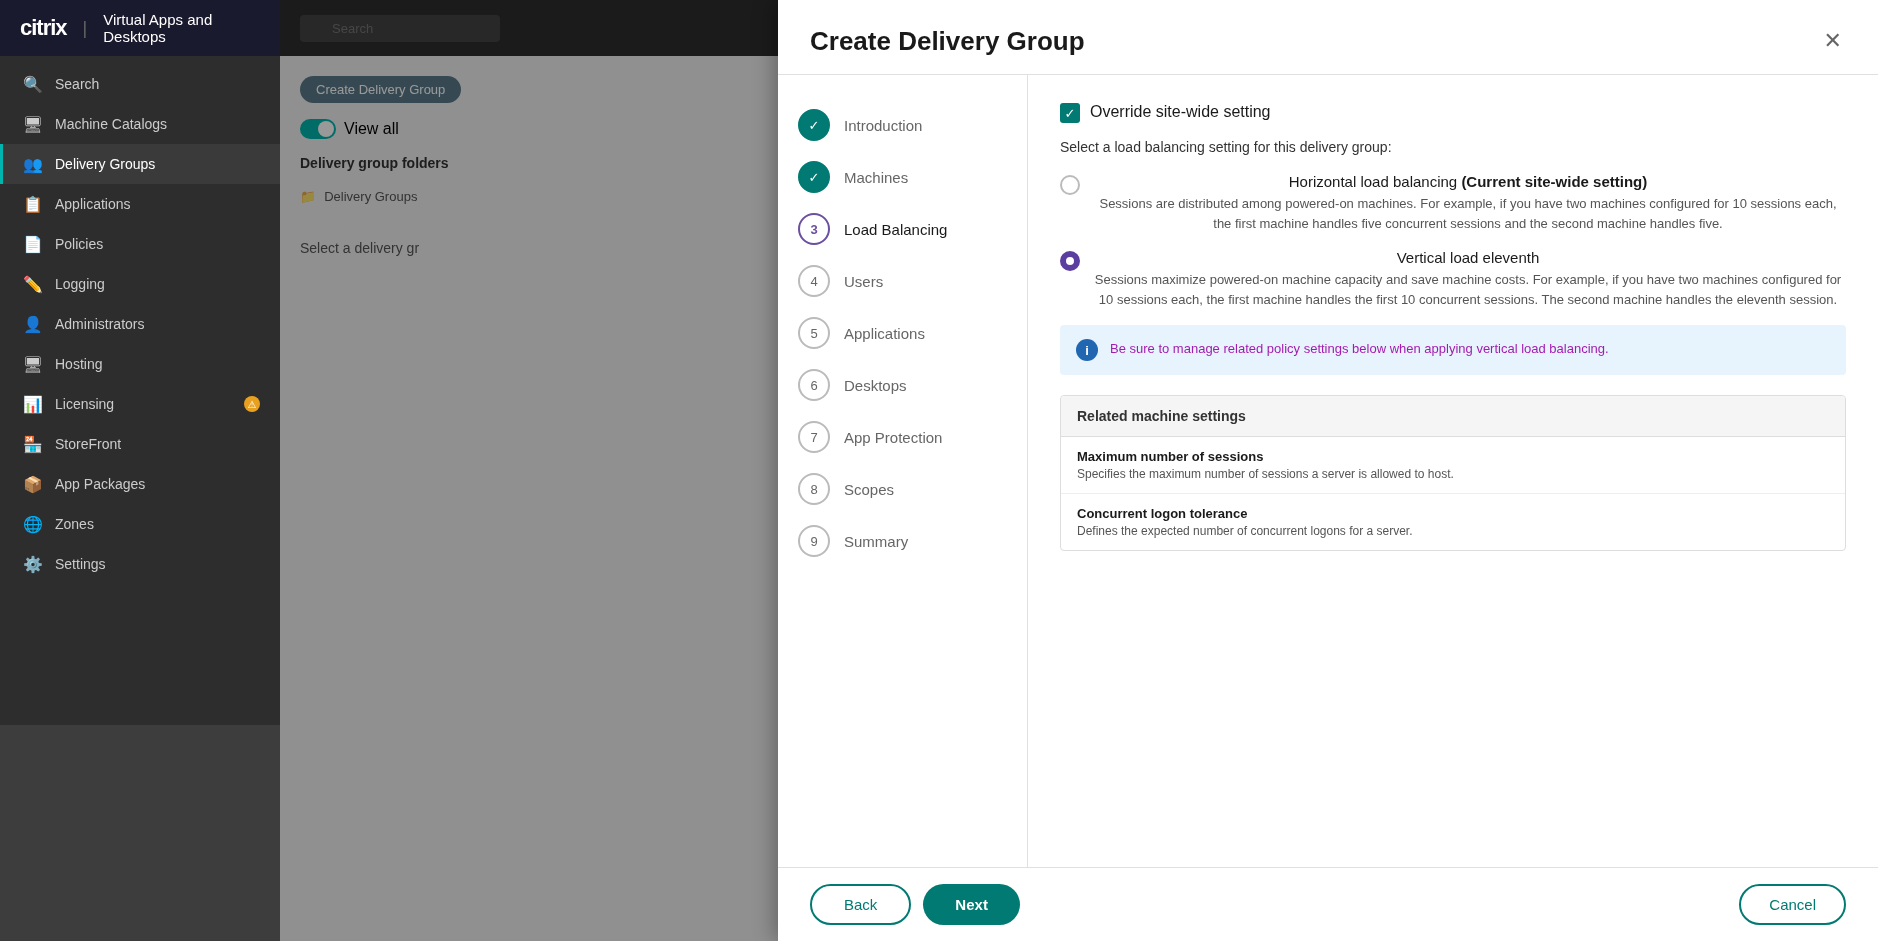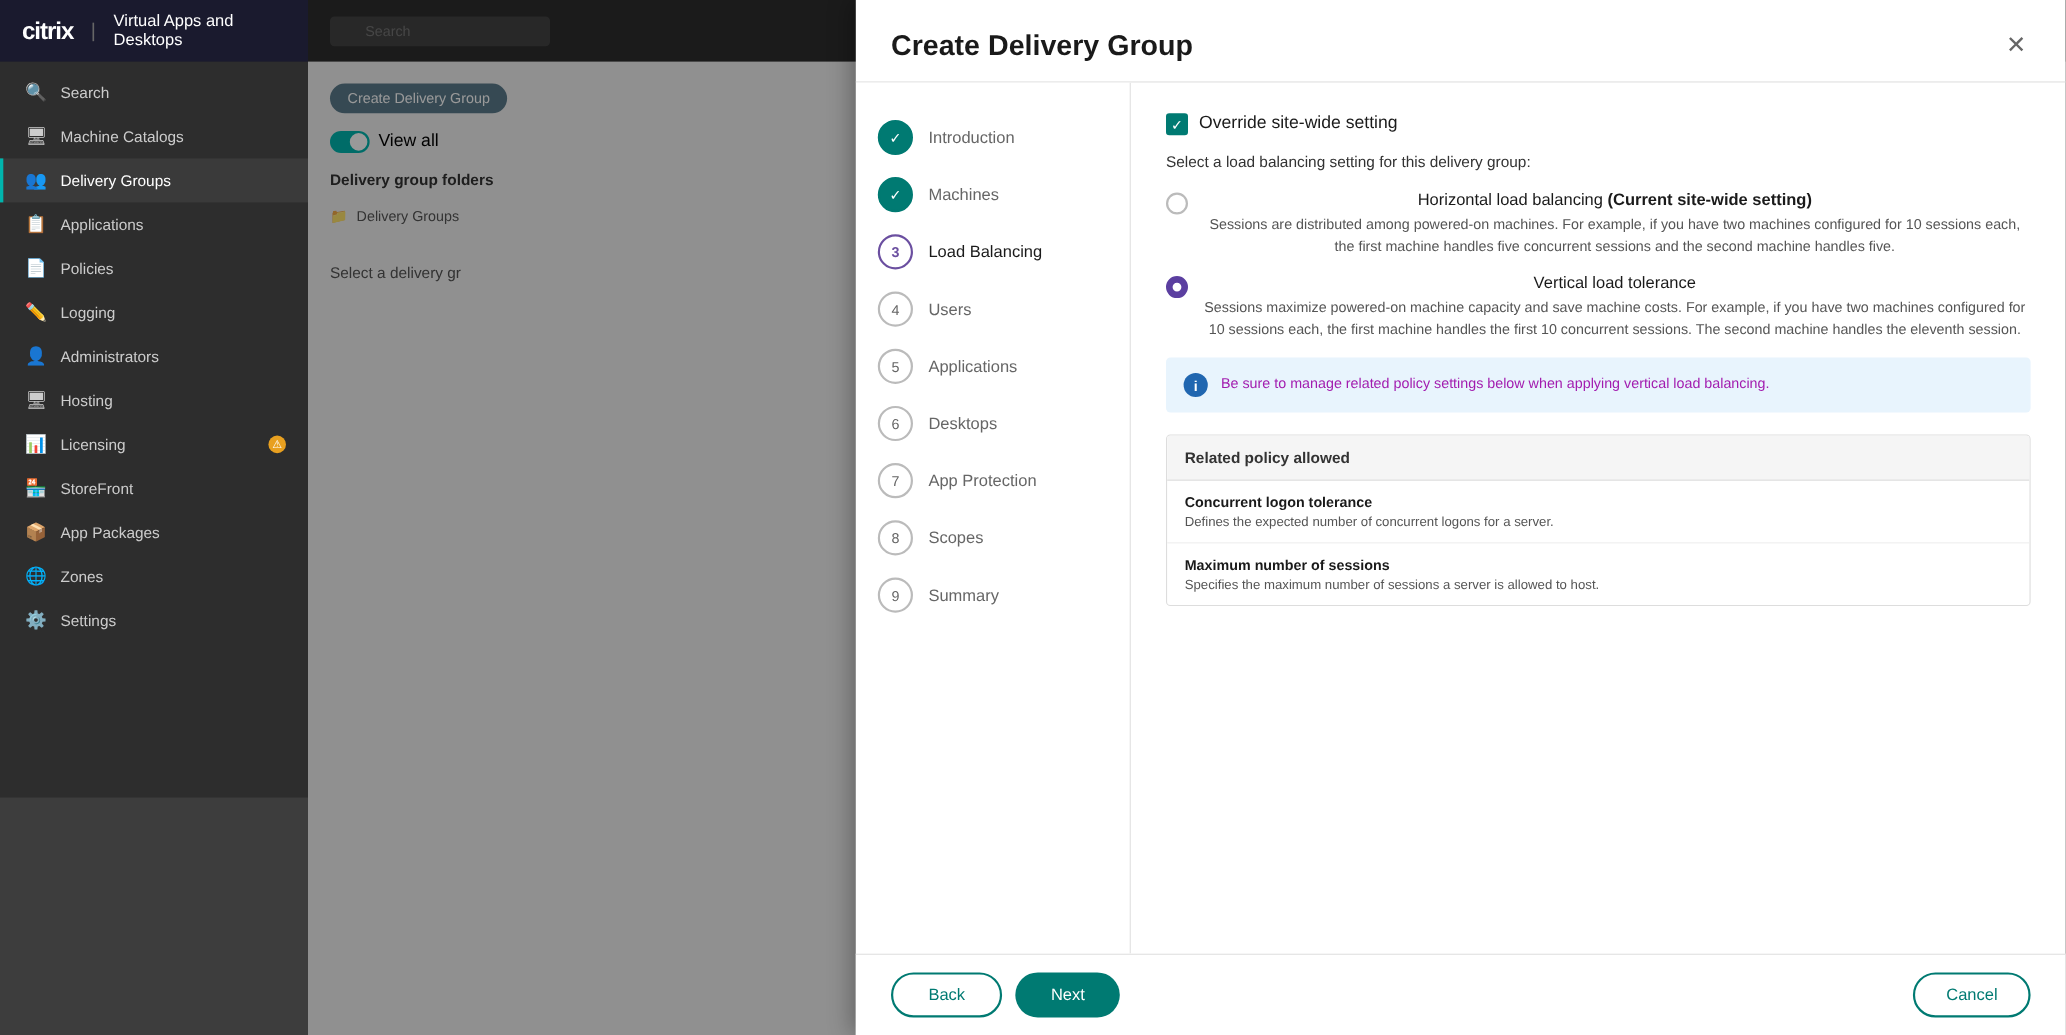--- a/index.html
+++ b/index.html
@@ -398,21 +398,21 @@
       font-weight: 500;
     }
     .btn-primary {
       background: #007a72;
       color: white;
       border: none;
       border-radius: 24px;
       padding: 10px 32px;
       font-size: 15px;
       cursor: pointer;
-      font-weight: 400;
+      font-weight: 700;
     }
     .btn-cancel {
       border: 2px solid #007a72;
       background: white;
       color: #007a72;
       border-radius: 24px;
       padding: 10px 28px;
       font-size: 15px;
       cursor: pointer;
       font-weight: 500;
@@ -583,40 +583,40 @@
               <div class="radio-label">
                 <span>Horizontal load balancing</span> <strong>(Current site-wide setting)</strong>
               </div>
               <p class="radio-desc">Sessions are distributed among powered-on machines. For example, if you have two machines configured for 10 sessions each, the first machine handles five concurrent sessions and the second machine handles five.</p>
             </div>
           </div>
 
           <div class="radio-option">
             <div class="radio-circle selected"></div>
             <div class="radio-text-block">
-              <div class="radio-label">Vertical load tolerance</div>
+              <div class="radio-label">Vertical load eleventh</div>
               <p class="radio-desc">Sessions maximize powered-on machine capacity and save machine costs. For example, if you have two machines configured for 10 sessions each, the first machine handles the first 10 concurrent sessions. The second machine handles the eleventh session.</p>
             </div>
           </div>
 
           <div class="info-box">
             <div class="info-icon">i</div>
             <p class="info-text">Be sure to manage related policy settings below when applying vertical load balancing.</p>
           </div>
 
           <div class="related-policy-box">
-            <div class="policy-header">Related policy allowed</div>
+            <div class="policy-header">Related machine settings</div>
 
           <div class="policy-item">
+    <div class="policy-item-title">Maximum number of sessions</div>
+    <div class="policy-item-desc">Specifies the maximum number of sessions a server is allowed to host.</div>
+  </div>
+              <div class="policy-item">
     <div class="policy-item-title">Concurrent logon tolerance</div>
     <div class="policy-item-desc">Defines the expected number of concurrent logons for a server.</div>
-  </div>
-              <div class="policy-item">
-    <div class="policy-item-title">Maximum number of sessions</div>
-    <div class="policy-item-desc">Specifies the maximum number of sessions a server is allowed to host.</div>
   </div>
             </div>
         </div>
       </div>
       <div class="modal-footer">
         <div class="footer-left">
           <button class="btn-outline">Back</button>
           <button class="btn-primary">Next</button>
         </div>
         <button class="btn-cancel">Cancel</button>

